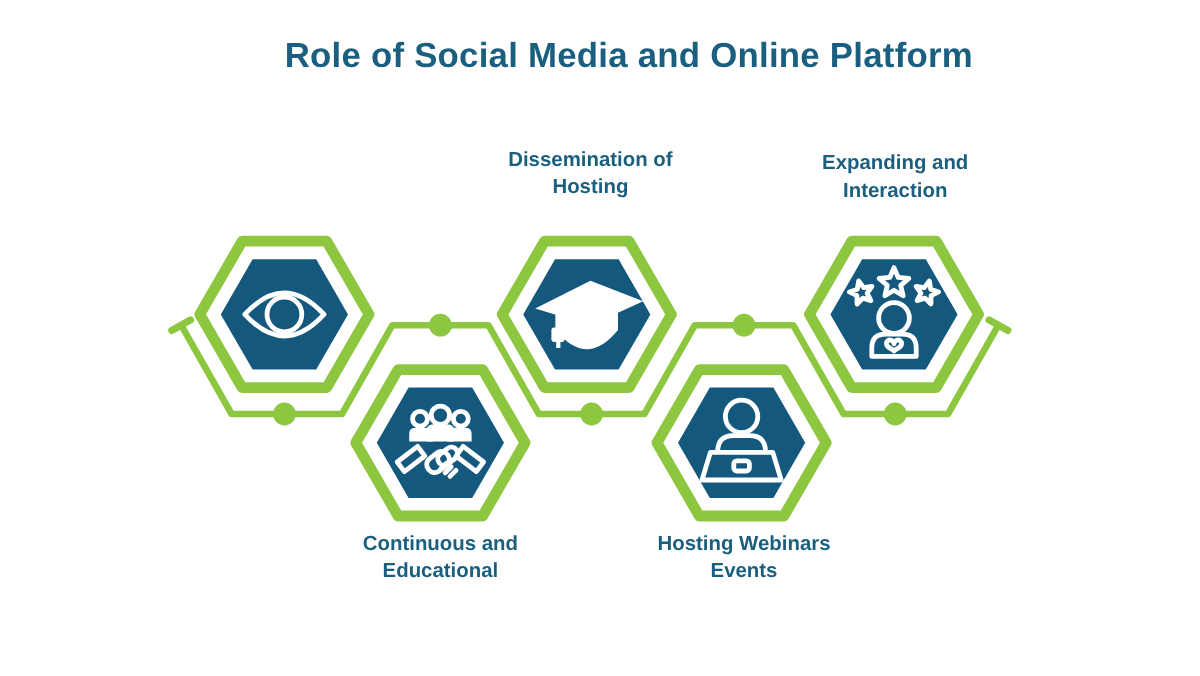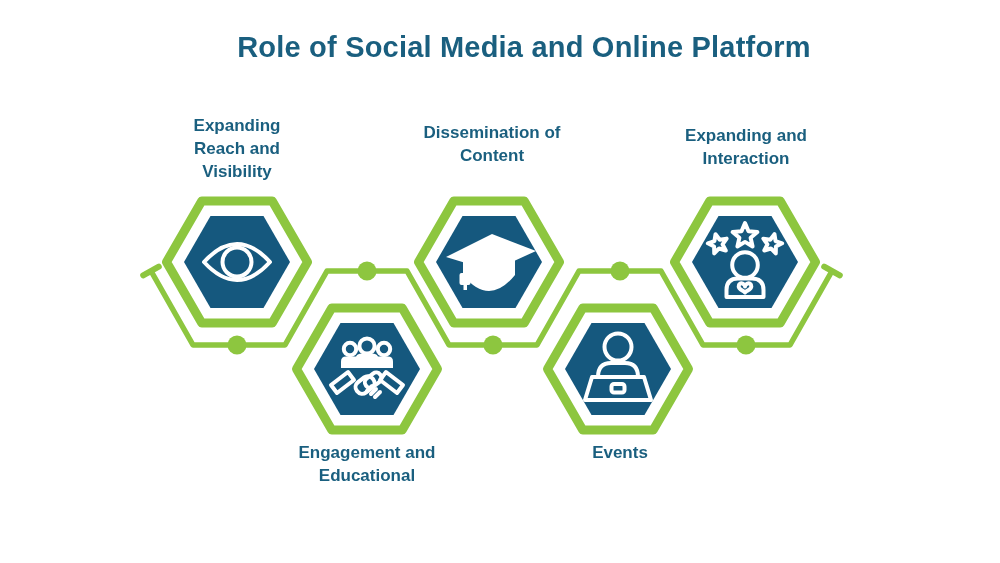--- a/index.html
+++ b/index.html
@@ -115,37 +115,33 @@
         <use href="#star" class="ic" stroke-width="3" transform="translate(0,-26)"></use>
         <use href="#star" class="ic" stroke-width="3" transform="translate(-27,-18) rotate(-14) scale(0.78)"></use>
         <use href="#star" class="ic" stroke-width="3" transform="translate(27,-18) rotate(14) scale(0.78)"></use>
         <circle class="ic" stroke-width="3.5" cx="0" cy="3" r="12.8"></circle>
         <path class="ic" stroke-width="3.5" d="M-18.5,35 L-18.5,28 Q-18.5,16.5 -7,16.5 L7,16.5 Q18.5,16.5 18.5,28 L18.5,35 Z"></path>
         <path class="ic" stroke-width="2.4" d="M0,30.5 C-1.8,28.3 -6.3,27.8 -6.3,24.4 C-6.3,21.9 -4.2,20.9 -2.4,21.6 C-1,22.2 0,23.6 0,24.5 C0,23.6 1,22.2 2.4,21.6 C4.2,20.9 6.3,21.9 6.3,24.4 C6.3,27.8 1.8,28.3 0,30.5 Z"></path>
       </g>
     </g>
   </svg>
 
-  <div class="label" style="left:237px;top:114px">
-    <div>Expanding</div>
-    <div>Reach and</div>
-    <div>Visibility</div>
-  </div>
 
   <div class="label" style="left:367px;top:441px">
-    <div>Engagement and</div>
+    <div>Continuous and</div>
     <div>Educational</div>
   </div>
 
   <div class="label" style="left:492px;top:121px">
     <div>Dissemination of</div>
-    <div>Content</div>
+    <div>Hosting</div>
   </div>
 
   <div class="label" style="left:620px;top:441px">
+    <div>Hosting Webinars</div>
     <div>Events</div>
   </div>
 
   <div class="label" style="left:746px;top:124px">
     <div>Expanding and</div>
     <div>Interaction</div>
   </div>
 
 </div>
 

